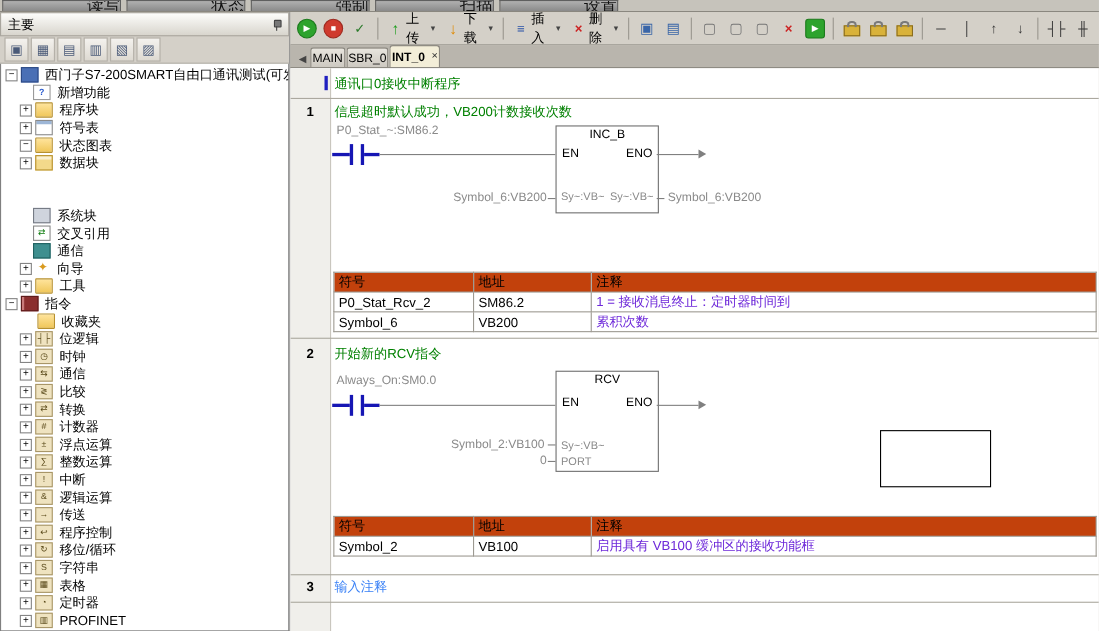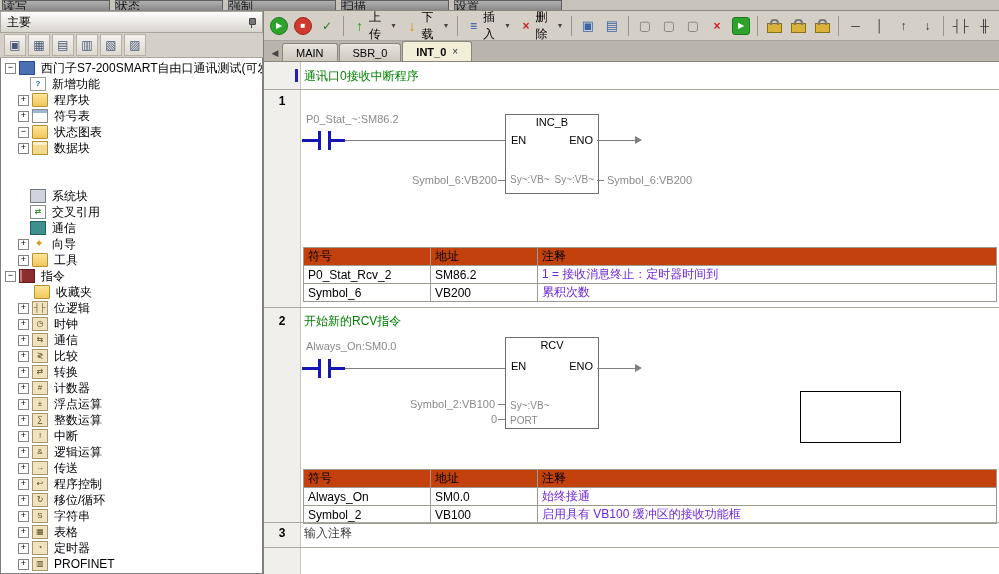--- a/index.html
+++ b/index.html
@@ -4,22 +4,22 @@
 <style>
   html,body{margin:0;padding:0}
   body{width:999px;height:574px;overflow:hidden;position:relative;background:#d4d0c8;
        font-family:"Liberation Sans","DejaVu Sans",sans-serif;font-size:12px;color:#000}
   .abs{position:absolute}
 
   
   .ribbon{position:absolute;left:0;top:0;width:100%;height:10px;background:#c6c3bb;
           border-bottom:1px solid #8a877f;display:flex;gap:5px;padding-left:2px;overflow:hidden}
   .ribbon-btn{width:106px;height:10px;background:linear-gradient(#b0b0b0,#868686);
-              border:1px solid #5f5f5f;border-bottom:none;font-size:12px;line-height:10px;
-              text-align:left;color:#111;overflow:hidden;flex:none}
+              border:1px solid #5f5f5f;border-bottom:none;font-size:15px;line-height:10px;
+              text-align:right;color:#111;overflow:hidden;flex:none}
 
   
   .sidebar{position:absolute;left:0;top:11px;width:263px;bottom:0;background:#d4d0c8;
            border-right:1px solid #808080;display:flex;flex-direction:column}
   .side-header{height:20px;background:linear-gradient(#fdfdfb,#d8d5cd);border:1px solid #a9a69e;
                display:flex;align-items:center;padding:0 6px;font-size:12px;flex:none}
   .pushpin{margin-left:auto;width:9px;height:9px;position:relative}
   .pushpin::before{content:"";position:absolute;left:2px;top:0;width:5px;height:5px;background:#777;border:1px solid #444;border-radius:1px}
   .pushpin::after{content:"";position:absolute;left:4px;top:6px;width:1px;height:4px;background:#444}
   .side-toolbar{height:24px;border-bottom:1px solid #a9a69e;display:flex;align-items:center;gap:2px;padding:0 4px;flex:none}
@@ -64,33 +64,33 @@
   .g-blue{color:#3a66a8;font-size:13px}
   .g-plain{color:#777;font-size:13px}
   .g-status{background:#2da32d;color:#fff;width:16px;height:16px;font-size:8px;border-radius:3px;border:1px solid #1d7a1d}
   .g-wire{color:#333;font-size:12px;letter-spacing:-1px}
   .g-lock{position:relative;width:11px;height:8px;background:#d9b23a;border:1px solid #8a6d1f;display:inline-block;margin-top:4px}
   .g-lock::before{content:"";position:absolute;left:2px;top:-5px;width:5px;height:4px;border:2px solid #7a7a7a;border-bottom:none;border-radius:4px 4px 0 0}
 
   .tabbar{height:20px;background:#b9b5ad;display:flex;align-items:flex-end;padding-left:4px;
           border-bottom:1px solid #8a877f;flex:none}
   .tabnav{width:14px;height:16px;font-size:9px;color:#444;display:flex;align-items:center;justify-content:center}
-  .tab{height:17px;padding:0 13px;display:flex;align-items:center;font-size:11px;
+  .tab{height:17px;padding:0 1px;display:flex;align-items:center;font-size:11px;
        background:linear-gradient(#e8e5de,#cdc9c1);border:1px solid #8a877f;border-bottom:none;
        border-radius:3px 3px 0 0;margin-right:1px}
   .tab.active{background:#f3eed8;font-weight:bold;height:19px}
   .tabclose{margin-left:6px;font-size:10px;color:#333;font-weight:normal}
 
   
   .editor{flex:1;position:relative;background:#fff;overflow:hidden}
   .gutter{position:absolute;left:0;top:0;bottom:0;width:36px;background:#f0efeb;border-right:1px solid #c9c6be}
   .netnum{position:absolute;width:36px;text-align:center;font-weight:bold}
   .sep{position:absolute;left:0;right:0;height:1px;background:#aba89f}
   .title-green{position:absolute;color:#008000}
-  .title-plain{position:absolute;color:#404040}
+  .title-plain{position:absolute;color:#3b82f6}
   .gtext{position:absolute;color:#8a8a8a;font-size:11px;white-space:nowrap}
   .wire-b{position:absolute;background:#1616b4}
   .wire-g{position:absolute;background:#808080}
   .lbox{position:absolute;border:1px solid #6f6f6f;background:#fff}
   .lbox .bt{position:absolute;top:1px;left:0;right:0;text-align:center;font-size:11px}
   .lbox .en{position:absolute;left:5px;font-size:11px}
   .lbox .eno{position:absolute;right:5px;font-size:11px}
   .lbox .pinl{position:absolute;left:4px;font-size:10px;color:#8a8a8a}
   .lbox .pinr{position:absolute;right:4px;font-size:10px;color:#8a8a8a}
   .arrow-r{position:absolute;width:0;height:0;border-left:7px solid #808080;border-top:4px solid transparent;border-bottom:4px solid transparent}
@@ -382,20 +382,21 @@
   </div>
 
   <div class="editor">
     <div class="gutter"></div>
 
     <div class="abs" style="left:31px;top:7px;width:3px;height:13px;background:#2020c0"></div>
     <div class="title-green" style="left:40px;top:6px">通讯口0接收中断程序</div>
     <div class="sep" style="top:27px"></div>
 
     <div class="netnum" style="top:32px">1</div>
+    <div class="title-green" style="left:40px;top:31px">信息超时默认成功，VB200计数接收次数</div>
     <div class="gtext" style="left:42px;top:51px">P0_Stat_~:SM86.2</div>
 
     <div class="wire-b" style="left:38px;top:77px;width:16px;height:3px"></div>
     <div class="wire-b" style="left:54px;top:69px;width:3px;height:19px"></div>
     <div class="wire-b" style="left:64px;top:69px;width:3px;height:19px"></div>
     <div class="wire-b" style="left:67px;top:77px;width:14px;height:3px"></div>
     <div class="wire-g" style="left:81px;top:78px;width:160px;height:1px"></div>
 
     <div class="lbox" style="left:241px;top:52px;width:92px;height:78px">
       <div class="bt">INC_B</div>
@@ -470,25 +471,20 @@
           <col style="width:107px">
           <col>
         </colgroup>
       <tbody>
           <tr>
         <th>符号</th>
         <th>地址</th>
         <th>注释</th>
       </tr>
       <tr>
-        <td>Always_On</td>
-        <td>SM0.0</td>
-        <td class="c">始终接通</td>
-      </tr>
-      <tr>
         <td>Symbol_2</td>
         <td>VB100</td>
         <td class="c">启用具有 VB100 缓冲区的接收功能框</td>
       </tr>
     </tbody>
       </table>
 
     <div class="sep" style="top:460px"></div>
 
     <div class="netnum" style="top:464px">3</div>

